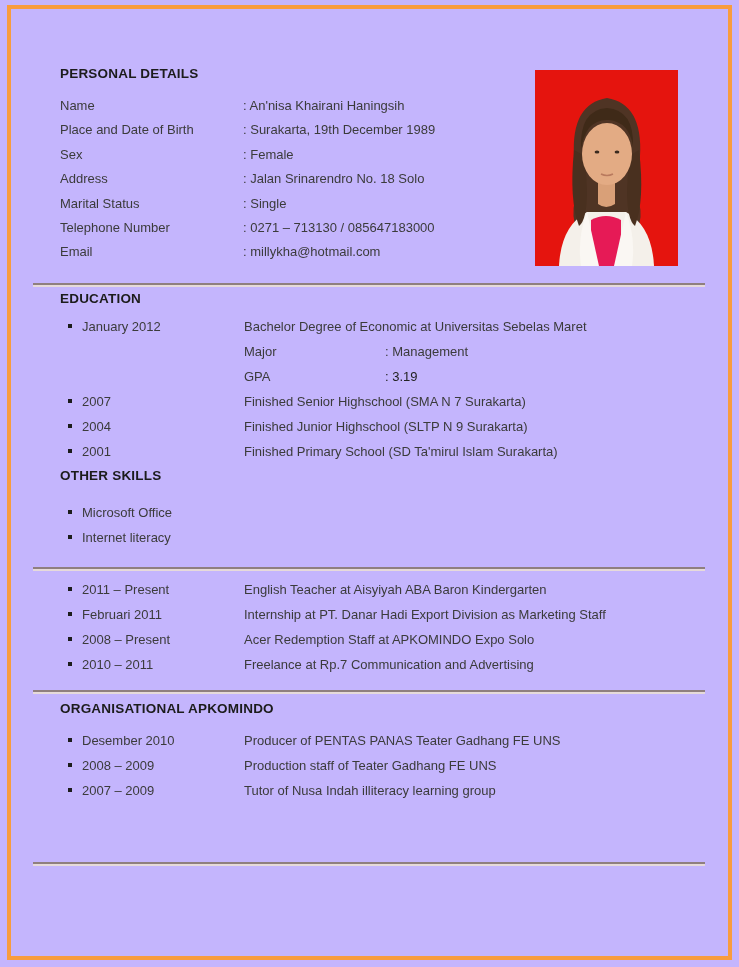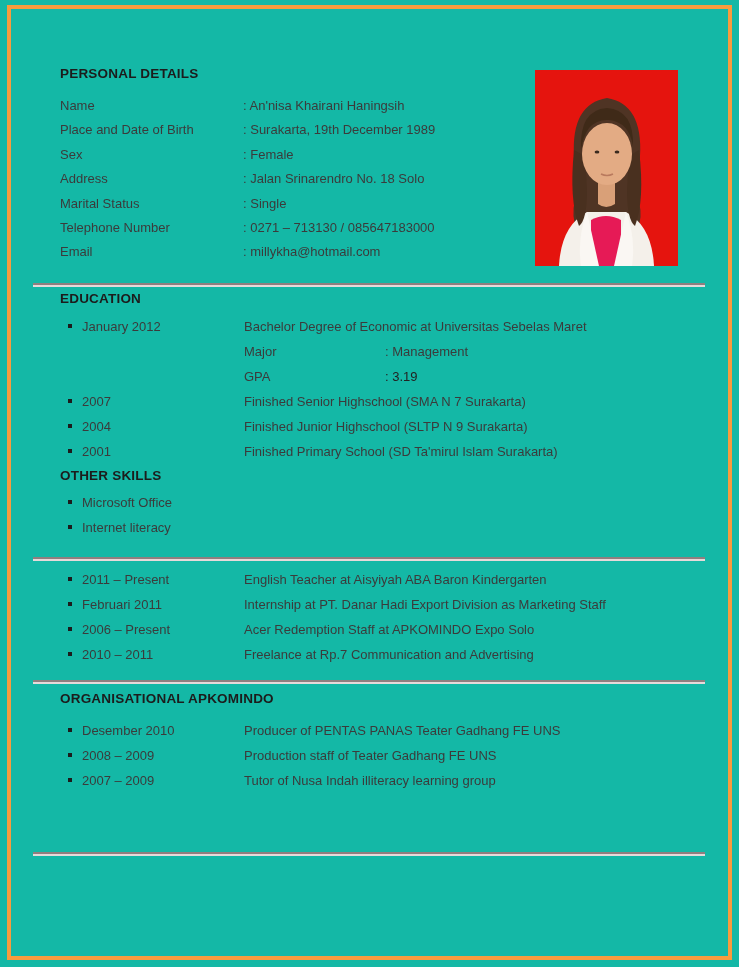--- a/index.html
+++ b/index.html
@@ -1,21 +1,21 @@
 <!DOCTYPE html>
 <html><head>
 <meta charset="utf-8">
 <style>
   * { margin:0; padding:0; box-sizing:border-box; }
   html,body { background:#ffffff; }
   body {
     width:739px; height:967px; position:relative; overflow:hidden;
     font-family:"Liberation Sans", sans-serif; color:#3b3b3b;
   }
-  .page { position:absolute; inset:0; background:#14b8a6; }
+  .page { position:absolute; inset:0; background:#c4b5fd; }
   .frame {
     position:absolute; left:7px; top:5px; right:7px; bottom:7px;
     border:4px solid #f89c3e; pointer-events:none;
   }
   .content { position:absolute; left:0; top:0; width:739px; }
   h2 {
     font-size:13.5px; font-weight:bold; color:#1c1c1c; letter-spacing:0.2px;
     line-height:16px;
   }
   .section { padding-left:60px; padding-right:30px; }
@@ -53,21 +53,21 @@
   .desc { display:inline; }
 
   
   .subrow { padding-left:184px; line-height:25px; font-size:13px; }
   .sub-label { display:inline-block; width:141px; vertical-align:top; }
   .sub-value-bold { font-weight:normal; color:#222;margin-top:20px; }
 
   
   .edu { margin-top:6px; }
   .edu h2 { margin-bottom:7px; }
-  .skills h2 { margin-top:4px; margin-bottom:6px; }
+  .skills h2 { margin-top:4px; margin-bottom:16px; }
   .skill-label { display:inline-block; width:301px; vertical-align:top; }
   .skill-value { font-weight:bold; color:#222; }
 
   .work { margin-top:8px; }
   .work h2 { margin-bottom:9px; }
   .org { margin-top:9px; }
   .org h2 { margin-bottom:11px; }
 </style>
 </head>
 <body>
@@ -166,21 +166,21 @@
       <div class="row">
         <span class="bullet"></span>
         <span class="date">2011 – Present</span><span class="desc">English Teacher at Aisyiyah ABA Baron Kindergarten</span>
       </div>
       <div class="row">
         <span class="bullet"></span>
         <span class="date">Februari 2011</span><span class="desc">Internship at PT. Danar Hadi Export Division as Marketing Staff</span>
       </div>
       <div class="row">
         <span class="bullet"></span>
-        <span class="date">2006 – Present</span><span class="desc">Acer Redemption Staff at APKOMINDO Expo Solo</span>
+        <span class="date">2008 – Present</span><span class="desc">Acer Redemption Staff at APKOMINDO Expo Solo</span>
       </div>
       <div class="row">
         <span class="bullet"></span>
         <span class="date">2010 – 2011</span><span class="desc">Freelance at Rp.7 Communication and Advertising</span>
       </div>
     </section>
 
     <div class="sep sep3"></div>
 
     <section class="section org">

